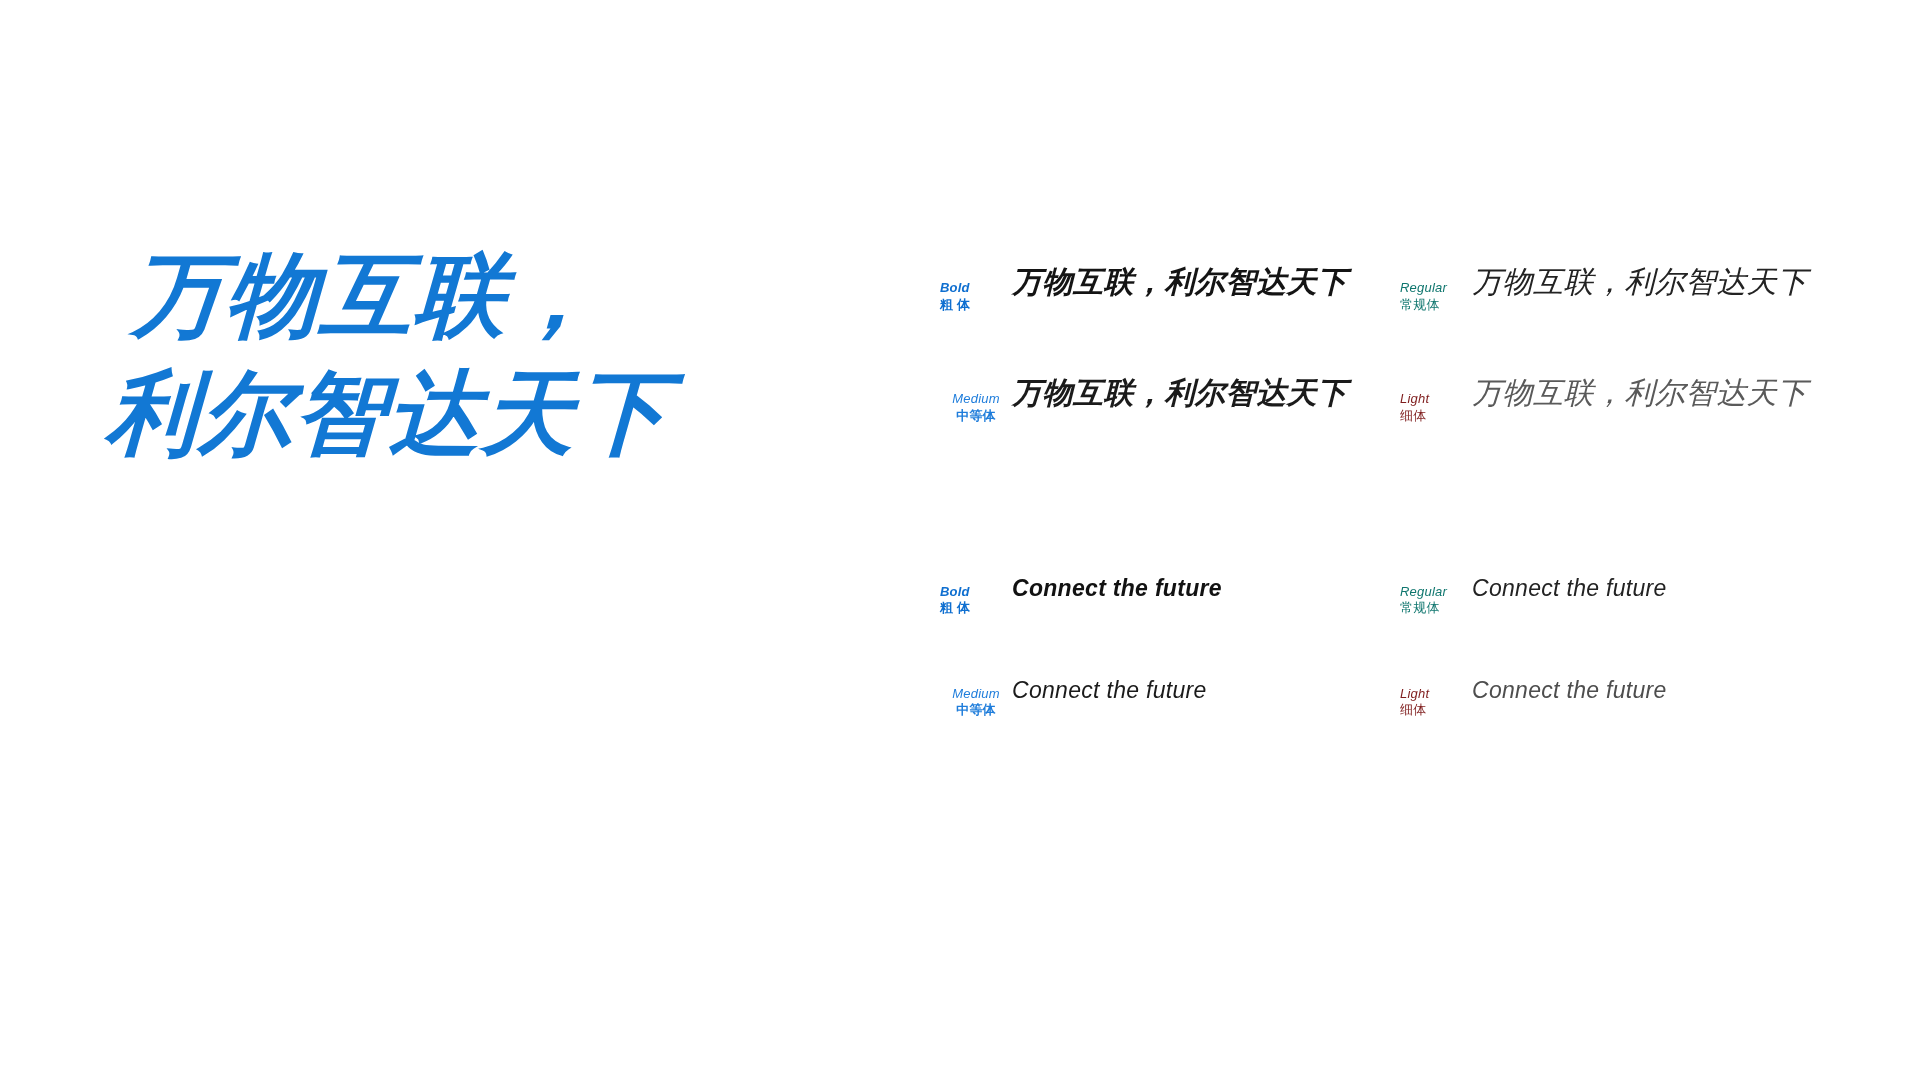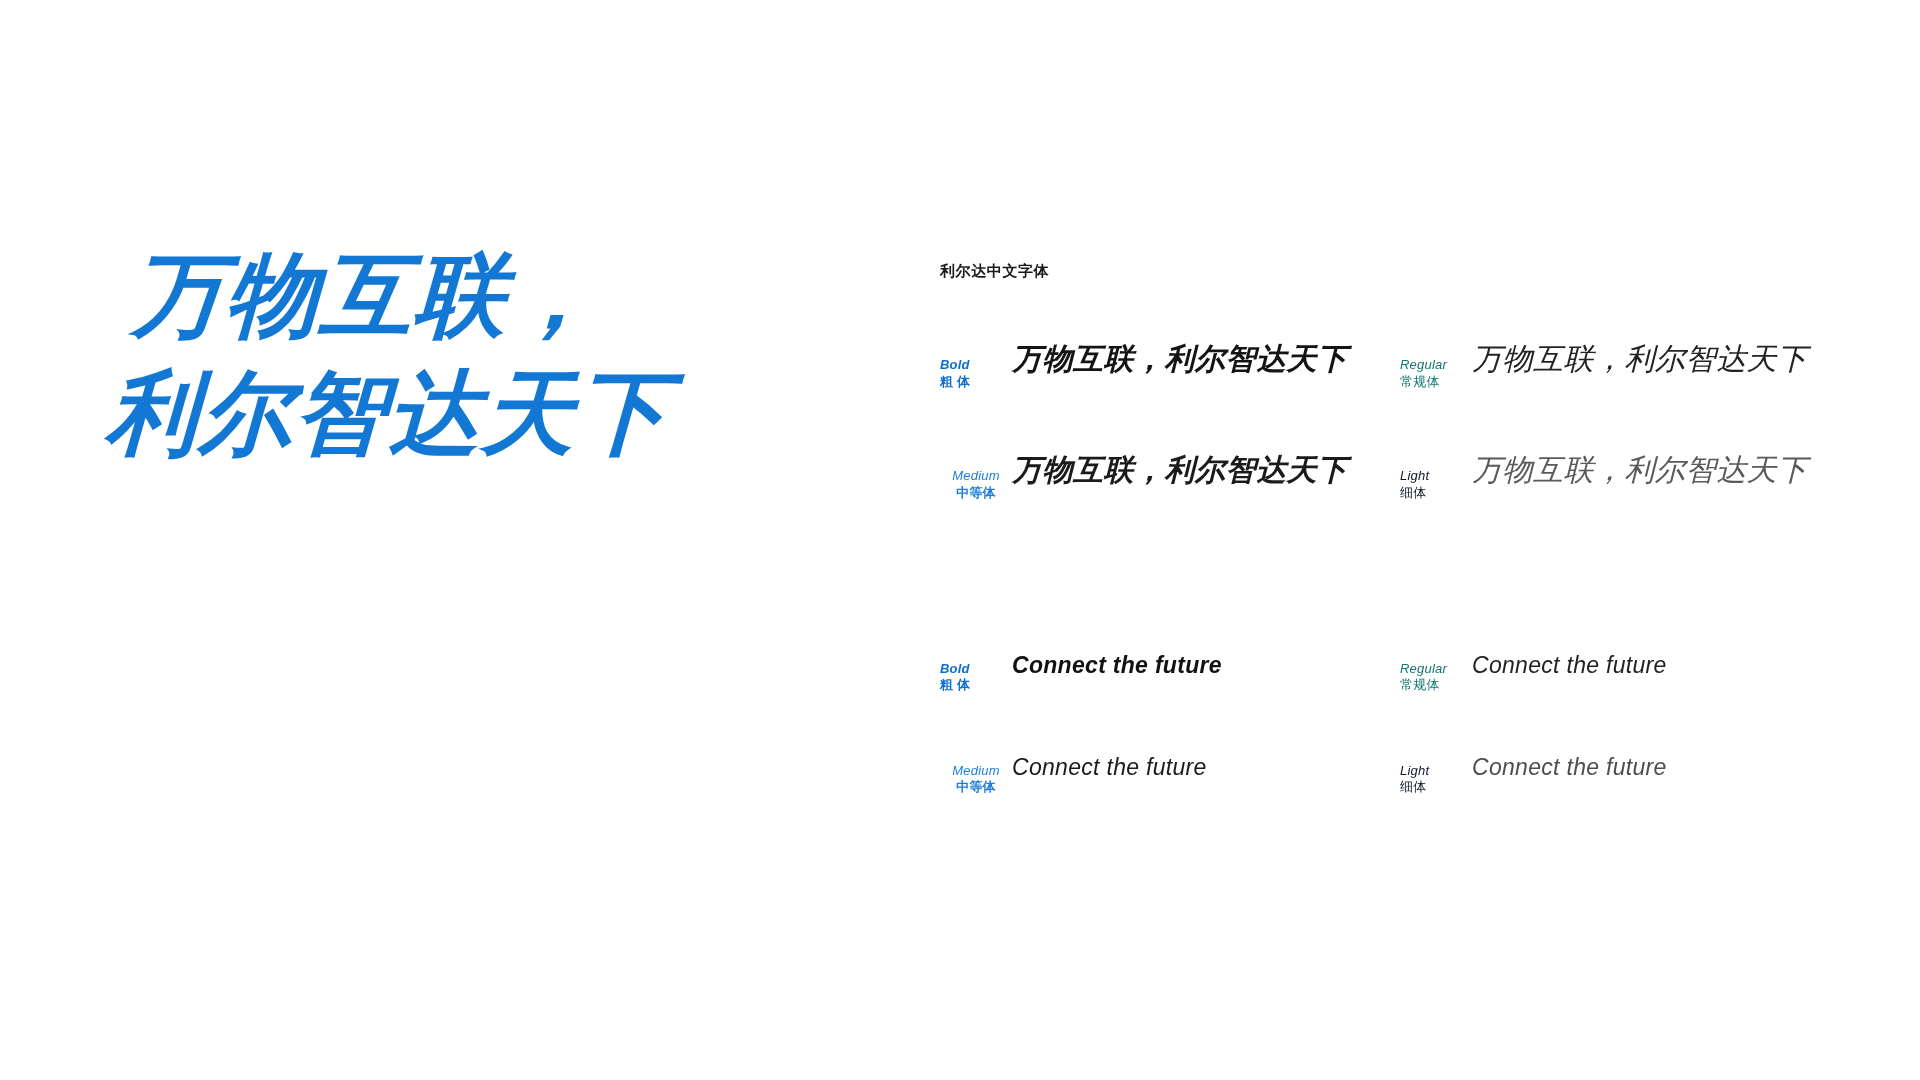--- a/index.html
+++ b/index.html
@@ -103,21 +103,21 @@
     display: block;
     font-size: 13px;
     font-weight: 700;
     letter-spacing: 0.2px;
   }
 
   
   .w-bold    .lat, .w-bold    .cjk { color: #0f6fd0; }
   .w-medium  .lat, .w-medium  .cjk { color: #1f7ddb; text-align: center; }
   .w-regular .lat, .w-regular .cjk { color: #0f766e; }
-  .w-light   .lat, .w-light   .cjk { color: #0f172a; }
+  .w-light   .lat, .w-light   .cjk { color: #7f1d1d; }
 
   .w-medium  .lat { font-weight: 500; }
   .w-regular .lat { font-weight: 400; }
   .w-light   .lat { font-weight: 300; }
   .w-medium  .cjk { font-weight: 600; }
   .w-regular .cjk { font-weight: 500; }
   .w-light   .cjk { font-weight: 400; }
 
   .spec-sample {
     font-style: italic;
@@ -144,21 +144,20 @@
 <div class="page">
 
   <div class="hero">
     <div class="hero-cn hero-cn-line1">万物互联，</div>
     <div class="hero-cn hero-cn-line2">利尔智达天下</div>
   </div>
 
   <div class="panel">
 
     <div class="section">
-      <div class="section-title">利尔达中文字体</div>
 
       <div class="grid">
 
         <div class="spec w-bold">
           <div class="spec-label">
             <span class="lat">Bold</span>
             <span class="cjk">粗 体</span>
           </div>
           <div class="spec-sample cn-sample s-bold">万物互联，利尔智达天下</div>
         </div>

